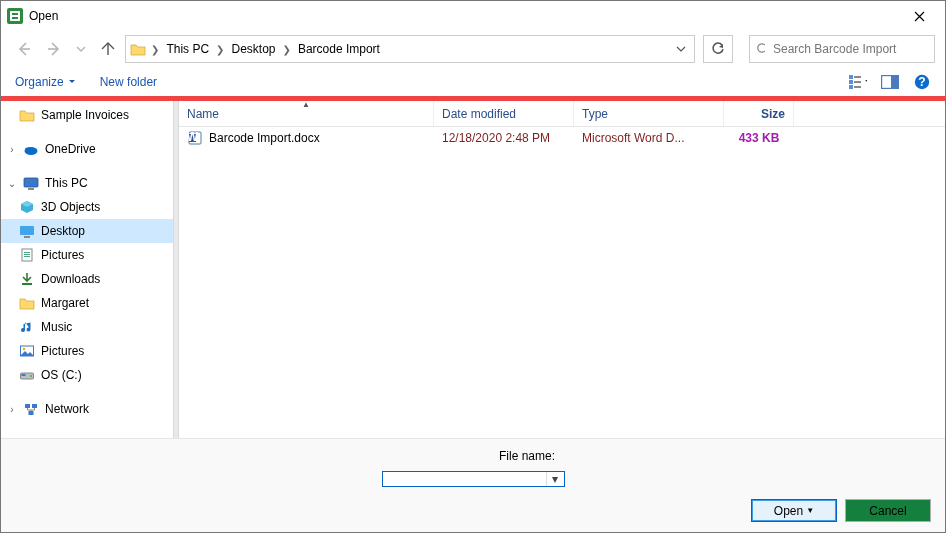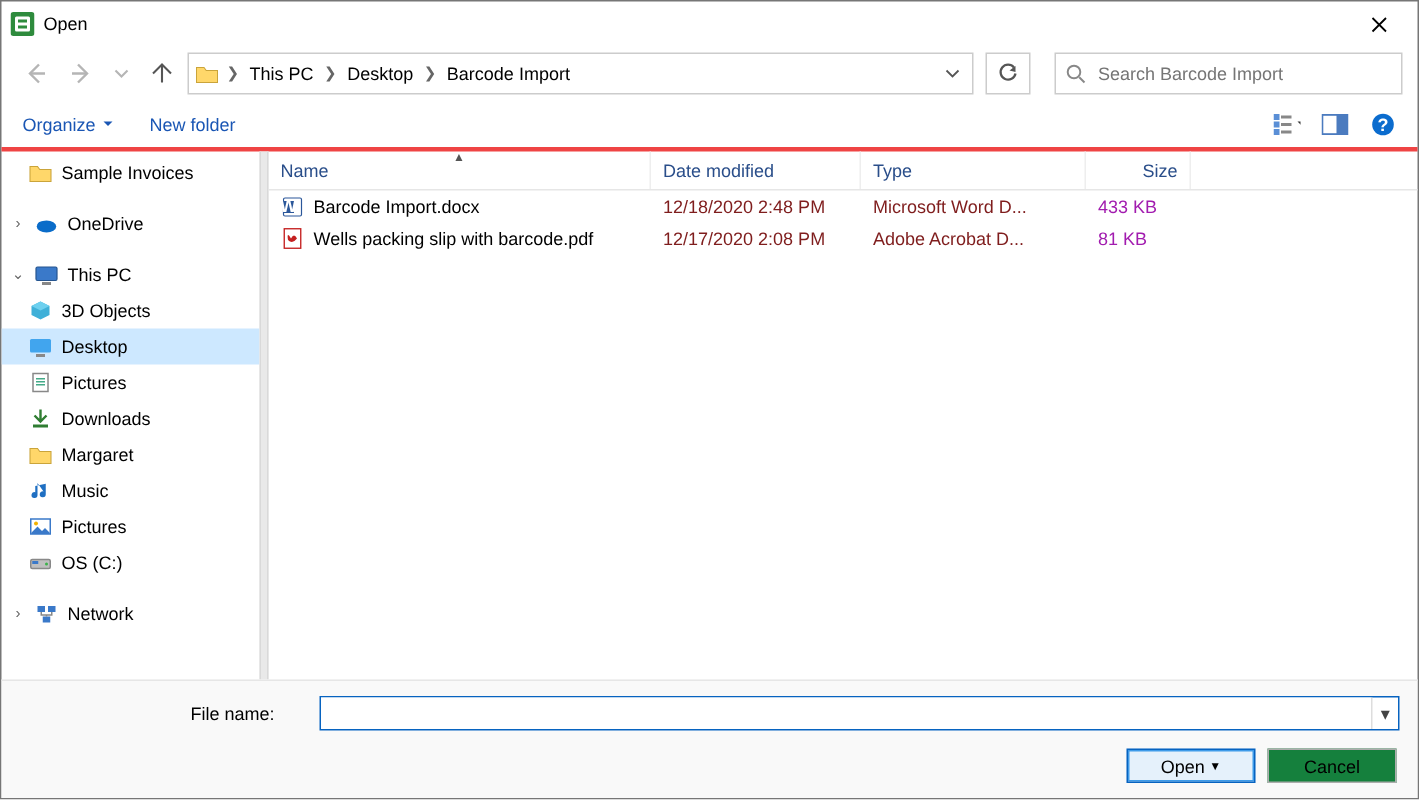--- a/index.html
+++ b/index.html
@@ -14,58 +14,58 @@
 
   
   .navrow { height: 36px; display: flex; align-items: center; padding: 4px 10px 4px 14px; gap: 8px; }
   .nav-arrows { display: flex; align-items: center; gap: 12px; }
   .nav-btn { width: 18px; height: 18px; display:flex; align-items:center; justify-content:center; }
   .addressbar { flex:1; height:28px; border:1px solid #ccc; display:flex; align-items:center; padding:0 4px; gap:4px; }
   .addressbar .crumb { padding:0 2px; color:#000; cursor:default; }
   .addressbar .chev { color:#666; padding:0 1px; font-size:10px; }
   .addressbar .spacer { flex:1; }
   .refresh-box { width:30px; height:28px; border:1px solid #ccc; display:flex; align-items:center; justify-content:center; margin-left:0px; }
-  .searchbox { width:232px; height:28px; border:1px solid #ccc; margin-left:8px; display:flex; align-items:center; padding:0 6px; gap:8px; color:#777; }
+  .searchbox { width:186px; height:28px; border:1px solid #ccc; margin-left:8px; display:flex; align-items:center; padding:0 6px; gap:8px; color:#777; }
   .searchbox input { border:none; outline:none; flex:1; font-size:12px; }
 
   
-  .toolbar { height:34px; border-bottom:3px solid #ef4444; display:flex; align-items:center; padding:0 14px; gap:24px; }
+  .toolbar { height:34px; border-bottom:5px solid #ef4444; display:flex; align-items:center; padding:0 14px; gap:24px; }
   .toolbar .link { color:#1a56b4; cursor:default; display:flex; align-items:center; gap:4px; }
   .toolbar .right { margin-left:auto; display:flex; align-items:center; gap:14px; }
   .tool-icn { width:18px; height:18px; display:flex; align-items:center; justify-content:center; }
 
   
   .bodyarea { flex:1; display:flex; min-height:0; }
   .treepane { width:172px; border-right:0px; overflow-y:auto; padding-top:2px; position:relative;}
   .splitter { width:6px; background:#e9e9e9; border-left:1px solid #d9d9d9; border-right:1px solid #d9d9d9;}
   .tree-item { height:24px; display:flex; align-items:center; padding-left:18px; gap:6px; color:#000; cursor:default;}
   .tree-item.sub { }
   .tree-item.selected { background:#cde8ff; }
   .tree-item .exp { width:10px; text-align:center; color:#666; font-size:10px; margin-left:-12px;}
   .ticon { width:16px; height:16px; display:flex; align-items:center; justify-content:center; }
 
   .listpane { flex:1; display:flex; flex-direction:column; }
   .list-header { height:26px; display:flex; align-items:center; border-bottom:1px solid #e6e6e6; color:#2a4e8a; position:relative;}
   .list-header .col { padding:0 8px; position:relative; height:100%; display:flex; align-items:center; border-right:1px solid #eee;}
   .col-name { width:255px; }
   .col-date { width:140px; }
   .col-type { width:150px; }
-  .col-size { width:70px; text-align:left; justify-content:flex-end;}
+  .col-size { width:70px; text-align:center; justify-content:flex-end;font-weight:bold;}
   .sort-ind { position:absolute; top:-1px; left:50%; transform:translateX(-50%); font-size:8px; color:#555; }
   .list-body { flex:1; overflow:auto; }
   .row { height:21px; display:flex; align-items:center; }
   .row .c { padding:0 8px; color:#333; white-space:nowrap; overflow:hidden; text-overflow:ellipsis; }
   .row .c.col-name { display:flex; align-items:center; gap:6px; color:#000; }
   .row .c.col-date,.row .c.col-type { color:#7f1d1d; }
   .row .c.col-size { color:#a21caf; }
   .ficon { width:16px; height:16px; flex-shrink:0; }
 
   
   .footer { border-top:1px solid #e6e6e6; background:#f9f9f9; padding:10px 12px 10px 12px; }
-  .fn-row { display:flex; align-items:center; gap:24px; margin-bottom:12px; }
+  .fn-row { display:flex; align-items:center; gap:8px; margin-bottom:12px;flex-direction:column; }
   .fn-label { width:176px; text-align:right; padding-right:6px; color:#000;}
   .fn-input-wrap { flex:1; display:flex; border:1px solid #0763c0; height:23px; background:#fff; }
   .fn-input-wrap input { flex:1; border:none; outline:none; padding:0 4px; font-size:12px; }
   .fn-input-wrap .dd { width:18px; border-left:1px solid #ddd; display:flex; align-items:center; justify-content:center; font-size:9px; color:#444;}
   .btn-row { display:flex; justify-content:flex-end; gap:8px; padding-right:2px;}
   .btn { width:86px; height:23px; border:1px solid #adadad; background:#15803d; display:flex; align-items:center; justify-content:center; cursor:default; }
   .btn.primary { border:1px solid #0763c0; box-shadow: inset 0 0 0 1px #3e9be9; background:#e5f1fb; }
   .caret { font-size:8px; margin-left:3px; }
 </style>
 </head>
@@ -331,32 +331,20 @@
                   <rect x="2" y="2" width="12" height="12" rx="1" fill="#fff" stroke="#2b579a" stroke-width="0.8"></rect>
                   <rect x="2" y="4" width="7" height="8" fill="#2b579a"></rect>
                   <text x="5.3" y="11" font-size="7" fill="#fff" text-anchor="middle" font-weight="bold">W</text>
                 </svg></span>
               <span>Barcode Import.docx</span>
             </div>
             <div class="c col-date">12/18/2020 2:48 PM</div>
             <div class="c col-type">Microsoft Word D...</div>
             <div class="c col-size">433 KB</div>
           </div>
-          <div class="row">
-            <div class="c col-name">
-              <span class="ficon"><svg width="16" height="16">
-                  <rect x="2.5" y="1.5" width="11" height="13" fill="#fff" stroke="#c42020" stroke-width="0.9"></rect>
-                  <path d="M5 9 q3 3 6 -1 q-2 -4 -4 0 q-3 -5 -2 1 z" fill="#c42020"></path>
-                </svg></span>
-              <span>Wells packing slip with barcode.pdf</span>
-            </div>
-            <div class="c col-date">12/17/2020 2:08 PM</div>
-            <div class="c col-type">Adobe Acrobat D...</div>
-            <div class="c col-size">81 KB</div>
-          </div>
         </div>
     </div>
   </div>
 
   <div class="footer">
     <div class="fn-row">
       <div class="fn-label">File name:</div>
       <div class="fn-input-wrap">
         <input value="" style="">
         <div class="dd">

